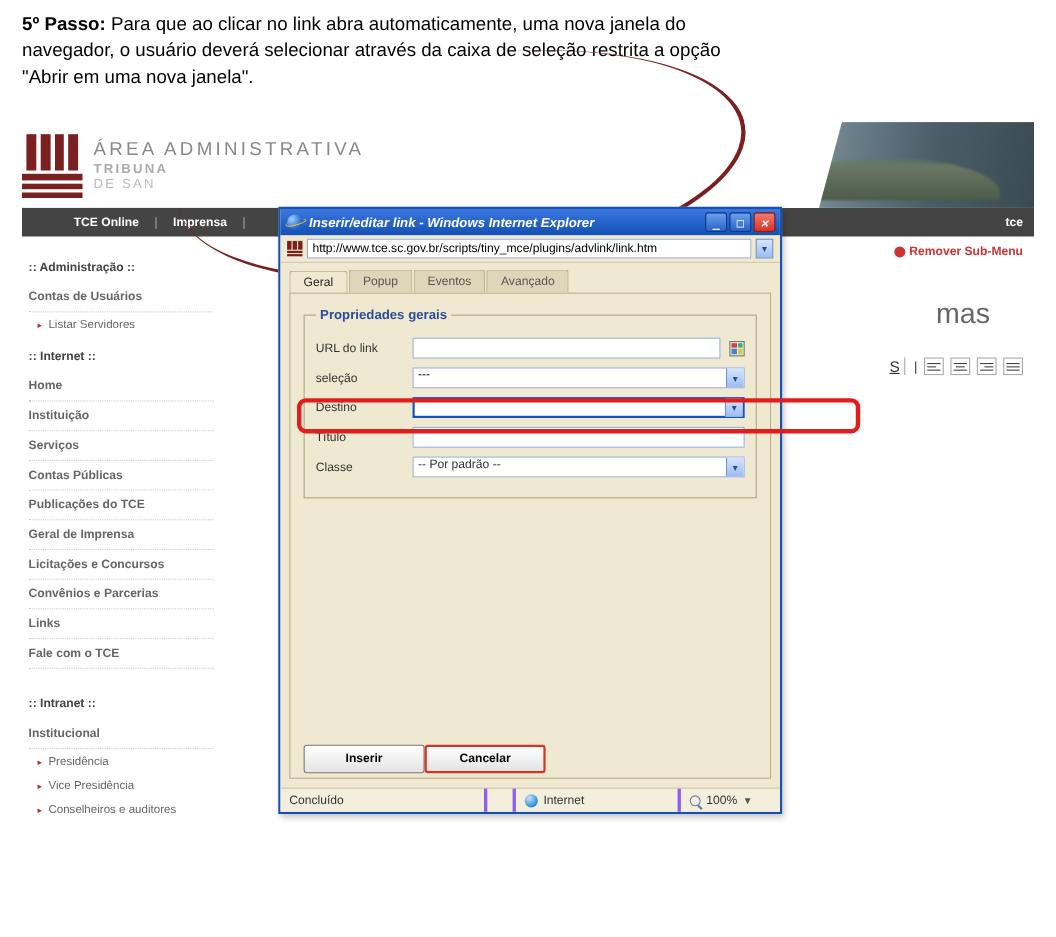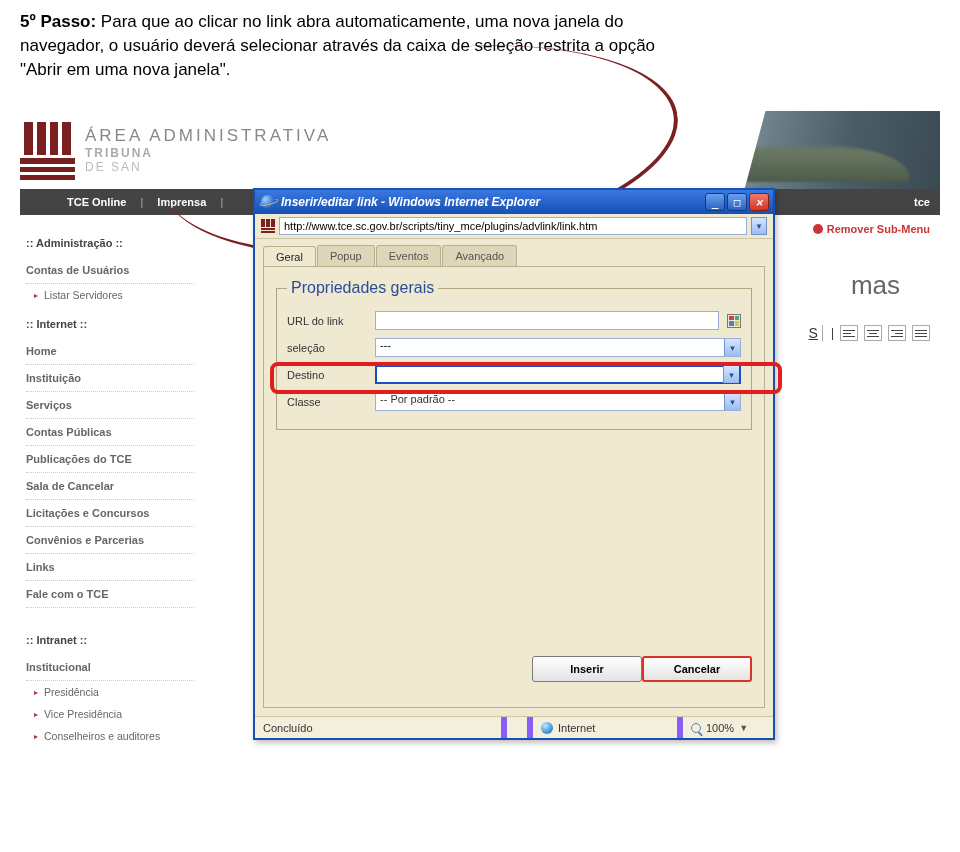--- a/index.html
+++ b/index.html
@@ -198,21 +198,21 @@
     padding-right:4px;
     border-right:1px solid #aaa;
     margin-right:2px;
   }
 
   
   .dialog {
     position:absolute;
     left:253px;
     top:188px;
-    width:522px;
+    width:458px;
     height:552px;
     border:2px solid #1550b3;
     background:#efe9d2;
     box-shadow:2px 3px 6px rgba(0,0,0,.25);
     display:flex;
     flex-direction:column;
   }
   .titlebar {
     background:linear-gradient(to bottom,#3a78e0 0%, #1550b3 100%);
     height:24px;
@@ -321,22 +321,22 @@
     position:relative;
     background:#efe9d2;
   }
   fieldset {
     border:1px solid #b0a781;
     padding:6px 10px 10px 10px;
     margin:0;
   }
   legend {
     color:#2a4c9c;
-    font-weight:normal;
-    font-size:16px;
+    font-weight:bold;
+    font-size:12px;
     padding:0 4px;
   }
   .form-row {
     display:flex;
     align-items:center;
     margin:8px 0;
     gap:8px;
   }
   .form-row label {
     width:80px;
@@ -379,25 +379,25 @@
   }
   .red-box {
     position:absolute;
     border:4px solid #e21d1d;
     border-radius:8px;
     pointer-events:none;
   }
   .red-box.b1 { left:6px; top:95px; width:512px; height:32px; }
   .dlg-buttons {
     position:absolute;
-    bottom:25px;
+    bottom:4px;
     left:12px;
     right:12px;
     display:flex;
-    justify-content:flex-end;
+    justify-content:flex-start;
   }
   .dlg-buttons button {
     width:110px;
     height:26px;
     border:1px solid #7a7a7a;
     background:linear-gradient(to bottom,#fff,#e3e3e3);
     border-radius:3px;
     font-weight:bold;
     font-size:11px;
   }
@@ -406,21 +406,21 @@
     border-top:1px solid #cfc6a5;
     background:#f4efdc;
     height:22px;
     display:flex;
     align-items:center;
     font-size:11px;
     color:#333;
   }
   .statusbar .cell {
     padding:0 8px;
-    border-right:6px solid #8b5cf6;
+    border-right:3px solid #8b5cf6;
     height:100%;
     display:flex;
     align-items:center;
     gap:5px;
   }
   .statusbar .cell.flex { flex:1; }
   .globe {
     width:12px;height:12px;border-radius:50%;
     background:radial-gradient(circle at 35% 30%, #bfe6ff, #2f8ad8 70%);
   }
@@ -494,21 +494,21 @@
       <div class="sub-item">
           <span>Listar Servidores</span>
         </div>
 
       <div class="section-title">:: Internet ::</div>
       <div class="side-item">Home</div>
       <div class="side-item">Instituição</div>
       <div class="side-item">Serviços</div>
       <div class="side-item">Contas Públicas</div>
       <div class="side-item">Publicações do TCE</div>
-      <div class="side-item">Sala de Cancelar</div>
+      <div class="side-item">Geral de Imprensa</div>
       <div class="side-item">Licitações e Concursos</div>
       <div class="side-item">Convênios e Parcerias</div>
       <div class="side-item">Links</div>
       <div class="side-item">Fale com o TCE</div>
 
       <div class="section-title" style="margin-top:26px">:: Intranet ::</div>
       <div class="side-item">Institucional</div>
       <div class="sub-item">
           <span>Presidência</span>
         </div>
@@ -613,20 +613,26 @@
         </div>
 
         <div class="form-row hl-row">
           <label>Destino</label>
           <div class="field">
             <div class="sel-text">Abrir em uma nova janela (_blank)</div>
             <div class="dd-btn" style="background:linear-gradient(to bottom,#d6e5ff,#9cbcf0)">▾</div>
           </div>
         </div>
 
+        <div class="form-row">
+          <label>Título</label>
+          <div class="field">
+            <input type="text" value="" style="">
+          </div>
+        </div>
 
         <div class="form-row">
           <label>Classe</label>
           <div class="field">
             <div class="sel-text" style="color:#333">-- Por padrão --</div>
             <div class="dd-btn">▾</div>
           </div>
         </div>
       </fieldset>
 

